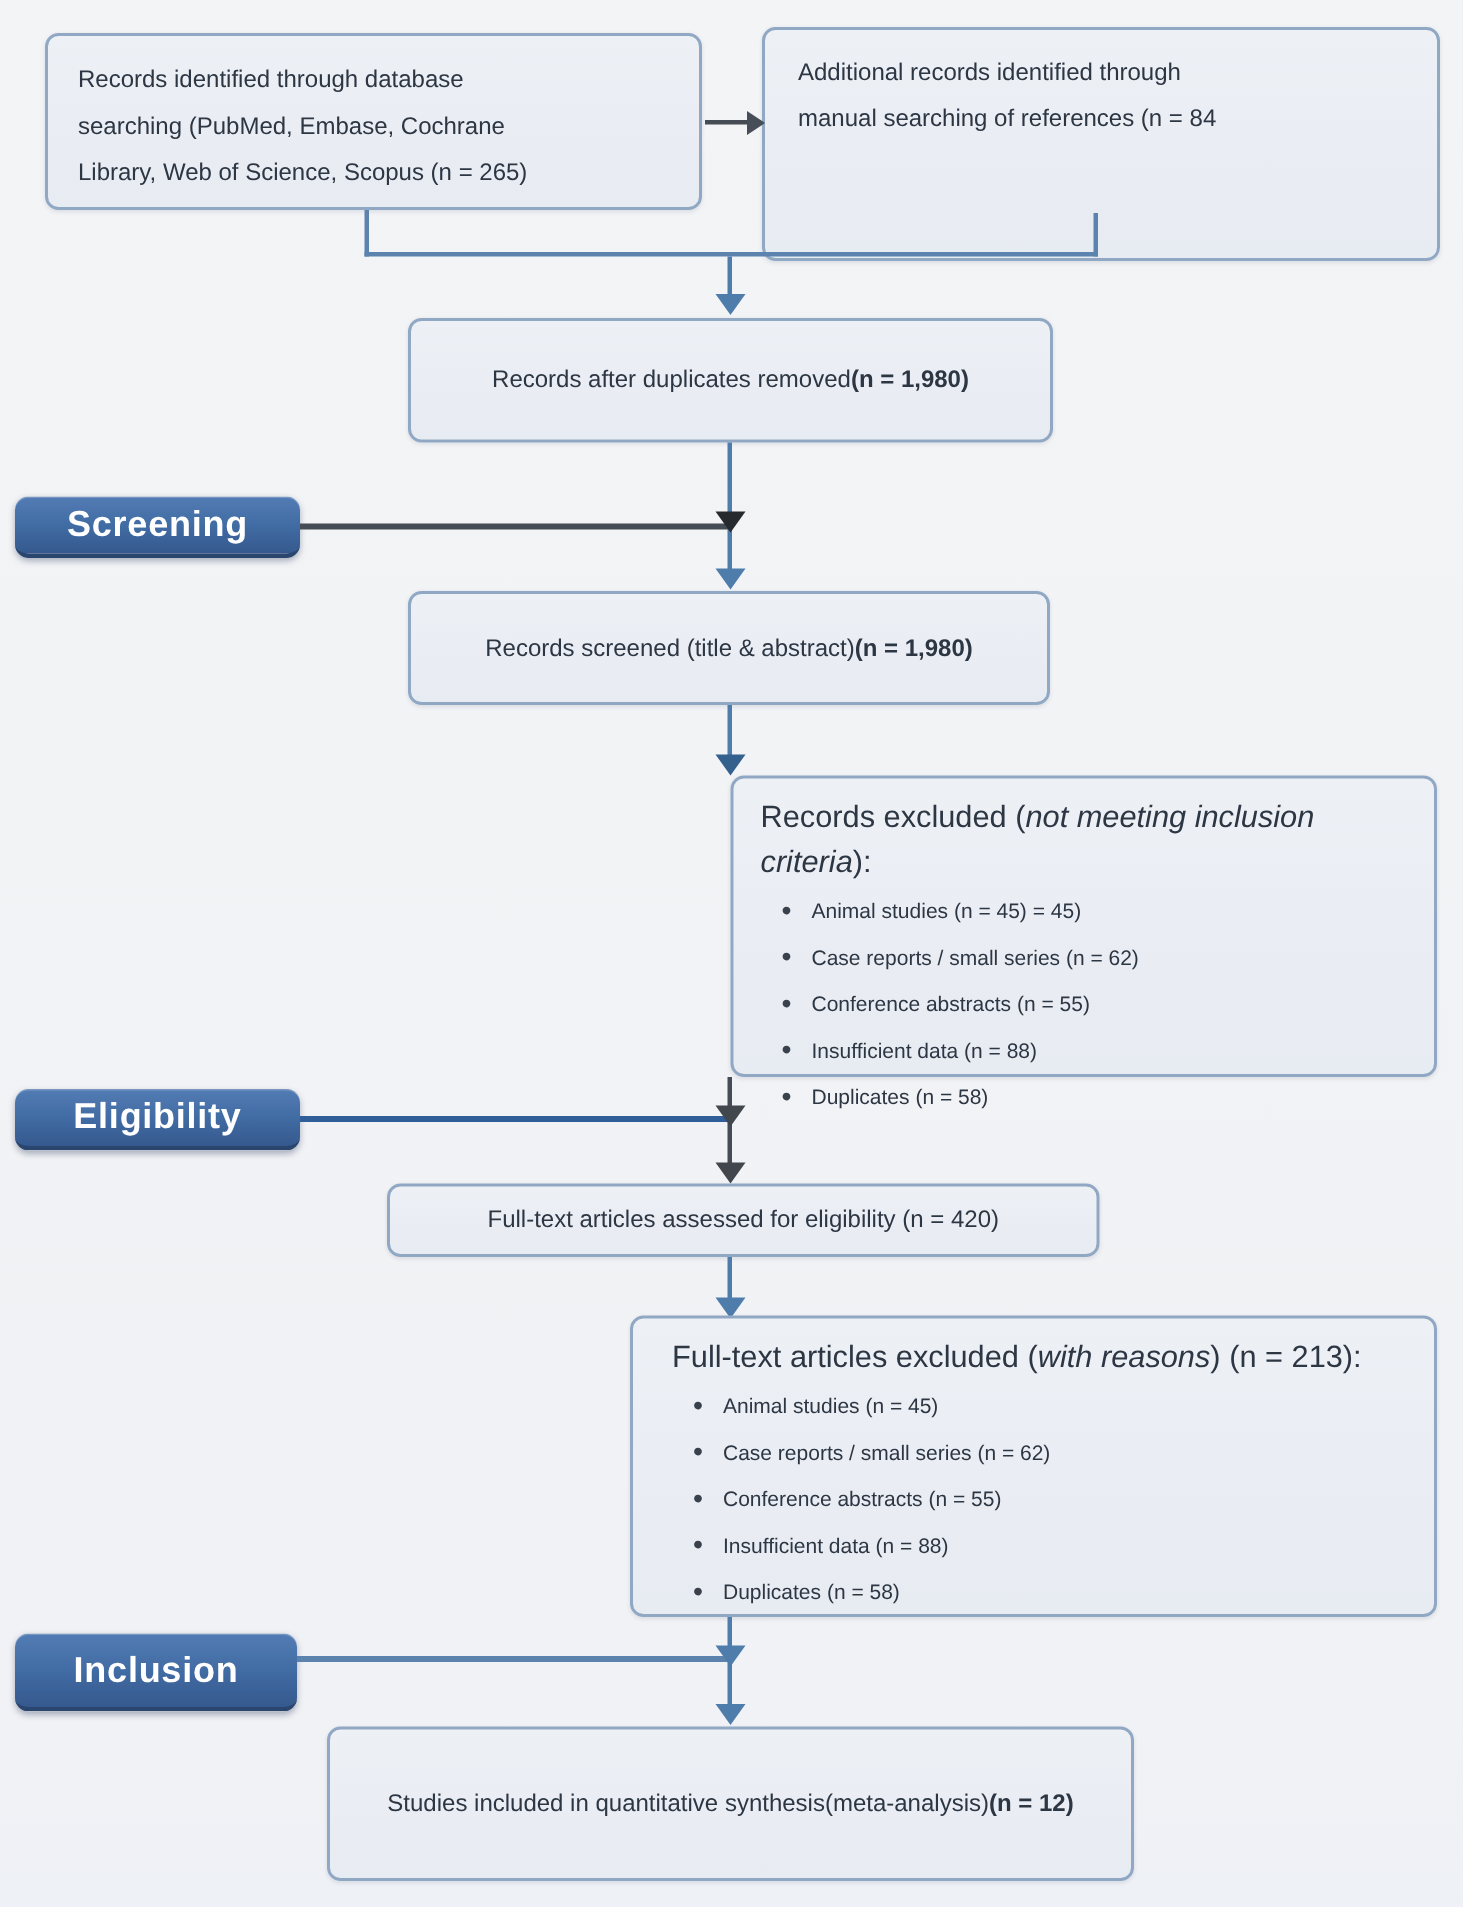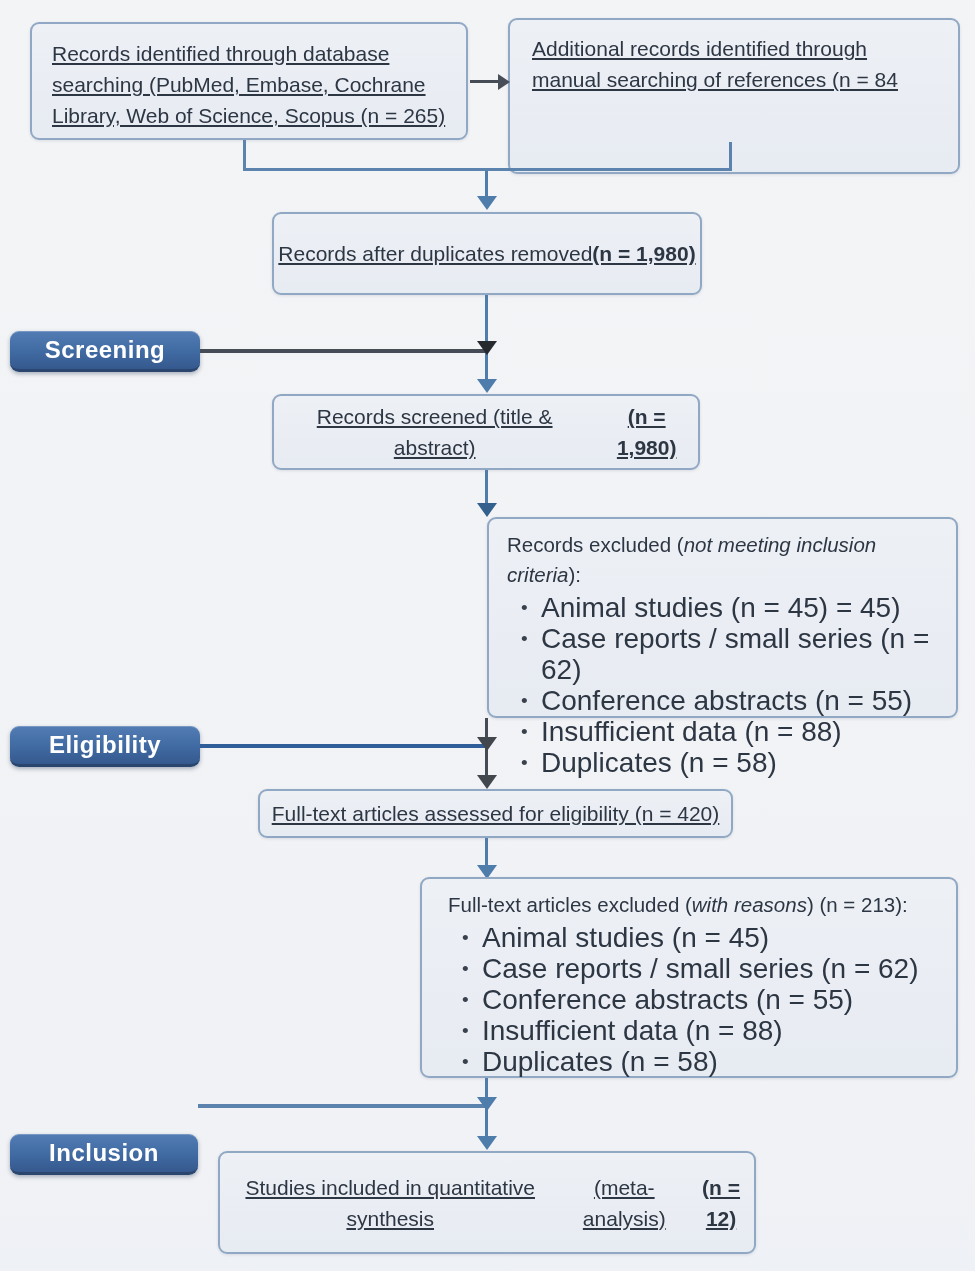--- a/index.html
+++ b/index.html
@@ -17,27 +17,27 @@
     position:absolute;
     background:linear-gradient(180deg,#ecEFf4 0%,#e7ebf2 100%);
     background:linear-gradient(180deg,#edf0f5 0%,#e7ebf2 100%);
     border:2px solid var(--box-border,#90a8c4);
     border-radius:9px;
     box-shadow:0 1px 3px rgba(40,60,90,.12);
     color:var(--text,#2d3643);
     box-sizing:border-box;
   }
   .box.center{display:flex;flex-direction:row;justify-content:center;align-items:center;text-align:center;}
-  .box .line{font-size:21px;line-height:31px;text-decoration:underline;}
+  .box .line{font-size:16px;line-height:31px;}
   .box .line.bold{font-weight:700;}
   .box.leftpad{padding:12px 16px 8px 20px;}
   .t-title{font-size:20.5px;line-height:30px;}
   .t-title .it{font-style:italic;}
   ul.blist{margin:2px 0 0 0;padding:0 0 0 14px;list-style:none;}
-  ul.blist li{font-size:28px;line-height:31px;position:relative;padding-left:20px;}
+  ul.blist li{font-size:14px;line-height:31px;position:relative;padding-left:20px;}
   ul.blist li::before{content:"\2022";position:absolute;left:0;top:0;font-size:19px;color:#39414d;}
   .smallbullet{font-size:19px;line-height:28px;color:#49545f;position:relative;padding-left:22px;margin-top:4px;}
   .smallbullet::before{content:"\2022";position:absolute;left:4px;color:#49545f;}
   .stage-label{
     position:absolute;border-radius:9px;
     background:linear-gradient(180deg,#527cb3 0%,#406aa2 55%,#35598e 100%);
     border-bottom:3px solid #2a466f;
     color:#ffffff;font-weight:700;font-size:24px;letter-spacing:.5px;
     display:flex;align-items:center;justify-content:center;
     box-shadow:0 2px 4px rgba(25,45,80,.35), inset 0 1px 0 rgba(255,255,255,.22);
@@ -136,21 +136,21 @@
     <ul class="blist">
         <li>Animal studies (n = 45)</li>
         <li>Case reports / small series (n = 62)</li>
         <li>Conference abstracts (n = 55)</li>
         <li>Insufficient data (n = 88)</li>
         <li>Duplicates (n = 58)</li>
       </ul>
   </div>
 
   <div class="vline c-blue" style="left:485px;top:1078px;width:3px;height:58px;"></div>
-  <div class="stage-label" style="left:10px;top:1134px;width:188px;height:41px;">
+  <div class="stage-label" style="left:10px;top:1089px;width:188px;height:52px;">
     <span>Inclusion</span>
   </div>
   <div class="hline c-steel" style="left:198px;top:1104px;width:288px;height:4px;"></div>
   <div class="arr down" style="left:476.5px;top:1097px;"></div>
   <div class="arr down" style="left:476.5px;top:1136px;"></div>
 
   <div class="box center" style="left:218px;top:1151px;width:538px;height:103px;">
     <div class="line">Studies included in quantitative synthesis</div>
     <div class="line">(meta-analysis)</div>
     <div class="line bold">(n = 12)</div>

